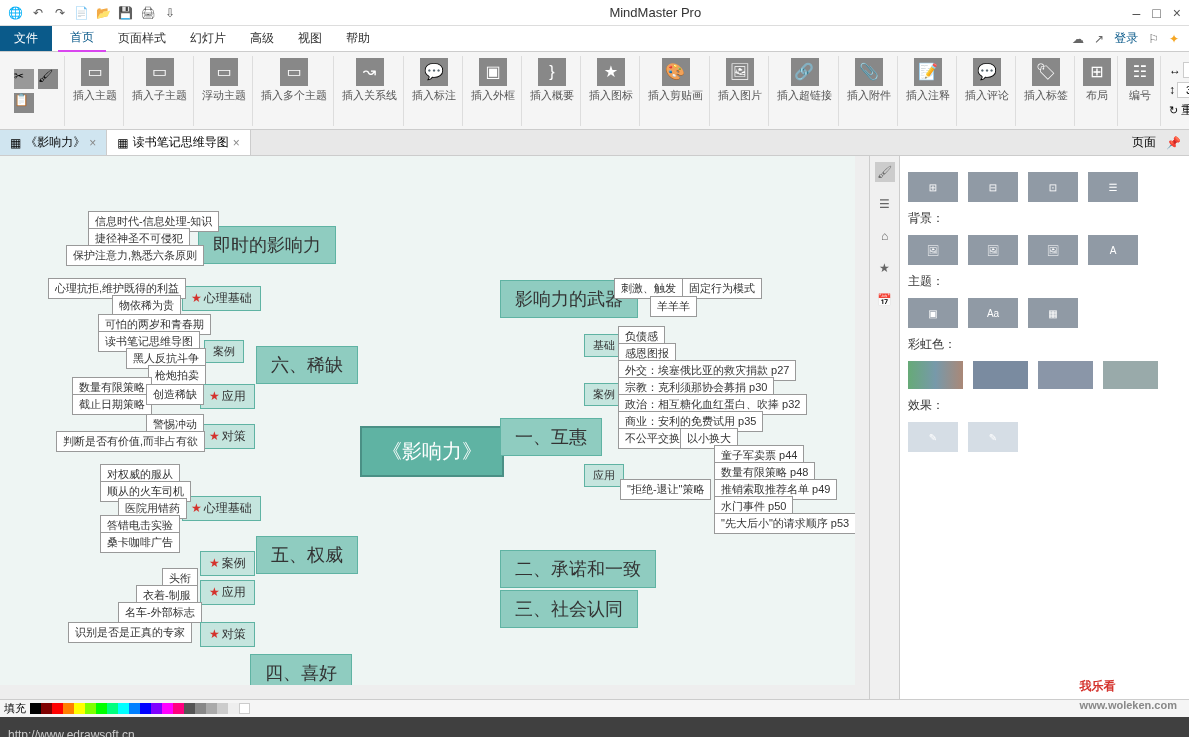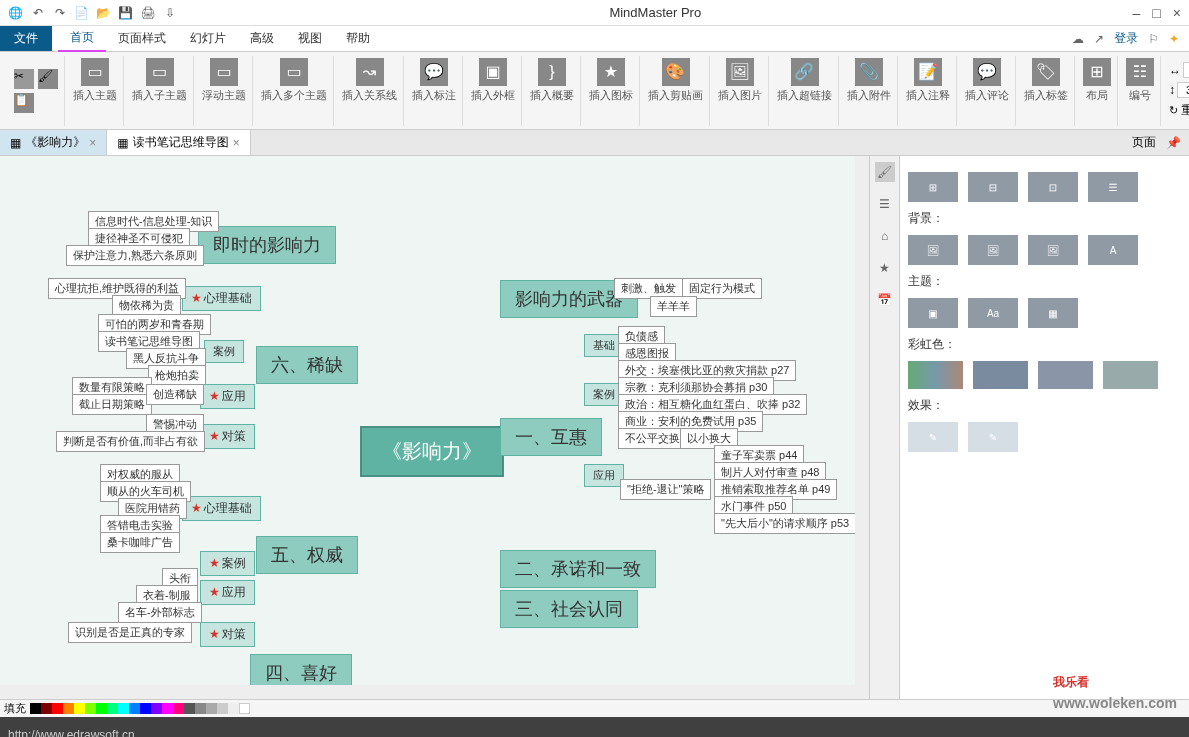--- a/index.html
+++ b/index.html
@@ -43,21 +43,21 @@
 .panel h4{font-size:12px;color:#333;margin:6px 0;font-weight:normal}
 .panel .prow{display:flex;gap:10px;margin:8px 0;flex-wrap:wrap}
 .panel .ptile{width:50px;height:30px;background:#909aa5;cursor:pointer;display:flex;align-items:center;justify-content:center;color:#fff;font-size:10px}
 .panel .ptile.wide{width:55px;height:28px}
 .colorbar{height:18px;display:flex;background:#f5f5f5;border-top:1px solid #ccc;align-items:center;padding-left:4px}
 .colorbar .lbl{font-size:11px;margin-right:4px}
 .colorbar .sw{width:11px;height:11px;cursor:pointer}
 .statusbar{height:36px;background:#404040;color:#ccc;font-size:11px;display:flex;align-items:center;padding:0 8px}
 .statusbar a{color:#ccc;text-decoration:underline}
 .watermark{position:absolute;bottom:26px;right:12px;font-size:36px;font-weight:bold;color:#d4322c;pointer-events:none}
-.watermark small{display:block;font-size:14px;color:#888;text-align:left}
+.watermark small{display:block;font-size:11px;color:#888;text-align:left}
 .scroll-v{position:absolute;right:0;top:0;width:14px;height:100%;background:#eee}
 .scroll-h{position:absolute;bottom:0;left:0;height:14px;width:calc(100% - 14px);background:#eee}
 .star{color:#d4322c;margin-right:2px}
 </style>
 </head>
 <body>
 
 <div class="titlebar">
   <div class="qat">
     <span>🌐</span>
@@ -259,21 +259,21 @@
     <div class="node leaf" style="left:618px;top:187px">感恩图报</div>
     <div class="node sub" style="left:584px;top:227px">案例</div>
     <div class="node leaf" style="left:618px;top:204px">外交：埃塞俄比亚的救灾捐款 p27</div>
     <div class="node leaf" style="left:618px;top:221px">宗教：克利须那协会募捐 p30</div>
     <div class="node leaf" style="left:618px;top:238px">政治：相互糖化血红蛋白、吹捧 p32</div>
     <div class="node leaf" style="left:618px;top:255px">商业：安利的免费试用 p35</div>
     <div class="node sub" style="left:584px;top:308px">应用</div>
     <div class="node leaf" style="left:618px;top:272px">不公平交换</div>
     <div class="node leaf" style="left:680px;top:272px">以小换大</div>
     <div class="node leaf" style="left:714px;top:289px">童子军卖票 p44</div>
-    <div class="node leaf" style="left:714px;top:306px">制片人对付审查 p48</div>
+    <div class="node leaf" style="left:714px;top:306px">数量有限策略 p48</div>
     <div class="node leaf" style="left:714px;top:323px">推销索取推荐名单 p49</div>
     <div class="node leaf" style="left:620px;top:323px">"拒绝-退让"策略</div>
     <div class="node leaf" style="left:714px;top:340px">水门事件 p50</div>
     <div class="node leaf" style="left:714px;top:357px">"先大后小"的请求顺序 p53</div>
 
     <div class="node branch" style="left:500px;top:394px">二、承诺和一致</div>
     <div class="node branch" style="left:500px;top:434px">三、社会认同</div>
 
     <div class="scroll-v"></div>
     <div class="scroll-h"></div>

